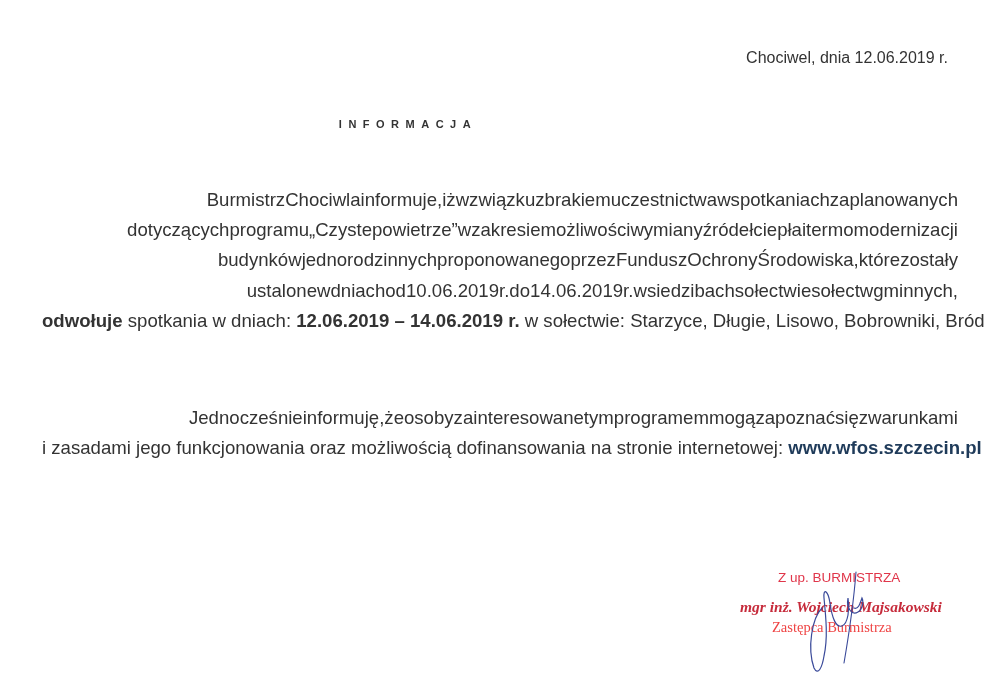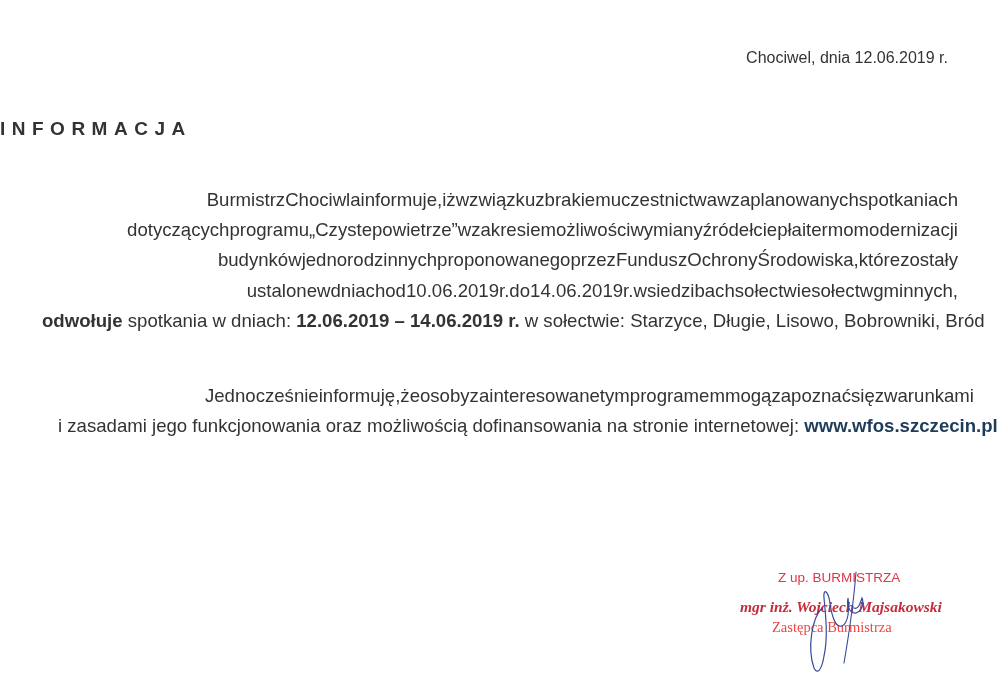--- a/index.html
+++ b/index.html
@@ -20,36 +20,37 @@
       top: 49px;
       right: 52px;
       font-size: 16px;
       color: #333;
     }
     .title {
       position: absolute;
       top: 118px;
       left: 0;
       width: 816px;
-      font-size: 19px;
+      text-align: center;
+      font-size: 11px;
       font-weight: bold;
       letter-spacing: 6.5px;
       color: #333;
     }
     .body-text {
       position: absolute;
       left: 42px;
       width: 916px;
       font-size: 18.6px;
       line-height: 30.2px;
       text-align: justify;
       color: #333;
     }
     .p1 { top: 185px; }
-    .p2 { top: 381px; margin-left: 16px; }
+    .p2 { top: 403px; }
     .line {
       display: block;
       text-align: justify;
       text-align-last: justify;
       white-space: nowrap;
     }
     .line.last {
       text-align-last: left;
     }
     .line span.words {
@@ -119,22 +120,22 @@
           <span>Burmistrz</span>
           <span>Chociwla</span>
           <span>informuje,</span>
           <span>iż</span>
           <span>w</span>
           <span>związku</span>
           <span>z</span>
           <span>brakiem</span>
           <span>uczestnictwa</span>
           <span>w</span>
+          <span>spotkaniach</span>
           <span>zaplanowanych</span>
-          <span>spotkaniach</span>
         </span>
     </div>
     <div class="line">
       <span class="words" id="l2">
           <span>dotyczących</span>
           <span>programu</span>
           <span>„Czyste</span>
           <span>powietrze”</span>
           <span>w</span>
           <span>zakresie</span>

